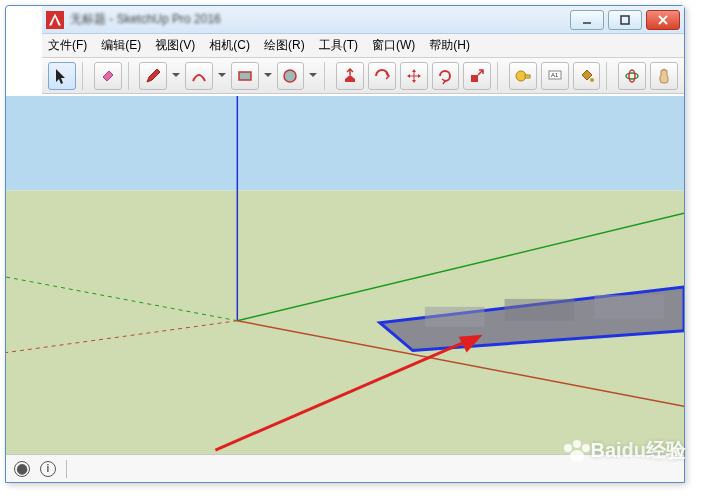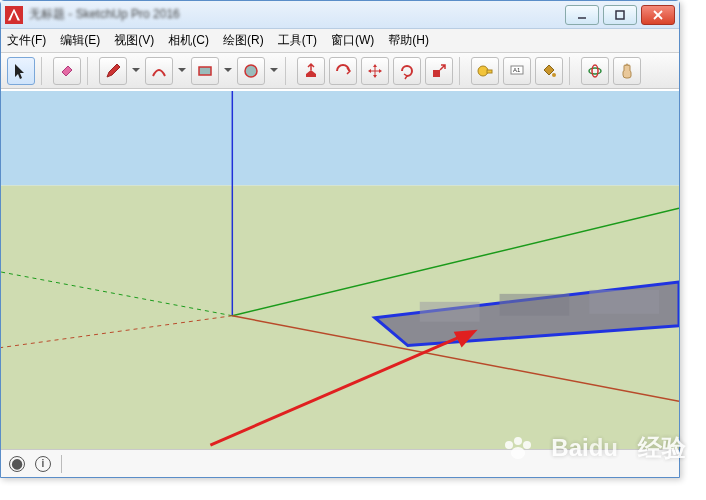--- a/index.html
+++ b/index.html
@@ -1,17 +1,17 @@
 <!DOCTYPE html>
 <html><head>
 <meta charset="utf-8">
 <style>
   * { box-sizing: border-box; margin: 0; padding: 0; }
   body { font-family: "Microsoft YaHei", sans-serif; font-size: 12px; background: #fff; width: 706px; height: 500px; overflow: hidden; position: relative; }
-  .window { width: 680px; height: 478px; border: 1px solid #5a8dc8; border-radius: 4px 4px 0 0; box-shadow: 2px 2px 6px rgba(0,0,0,0.2); position: relative; background: #fff; }
+  .window { width: 680px; height: 478px; margin: 5px; border: 1px solid #5a8dc8; border-radius: 4px 4px 0 0; box-shadow: 2px 2px 6px rgba(0,0,0,0.2); position: relative; background: #fff; padding-left: 36px; }
   .titlebar { height: 28px; background: linear-gradient(#eaf2fb,#d7e7f8); display: flex; align-items: center; padding: 0 4px; border-bottom: 1px solid #b9cde2; }
   .app-icon { width: 18px; height: 18px; background: #d32f2f; display: inline-block; margin-right: 6px; position: relative; }
   .app-icon::after { content:""; position:absolute; left:3px; top:3px; width:12px; height:12px; background:#fff; clip-path: polygon(0 100%,50% 0,100% 100%,80% 100%,50% 30%,20% 100%); }
   .title-text { flex:1; color:#444; filter: blur(1.5px); }
   .win-btns { display:flex; gap:4px; }
   .win-btn { width:34px; height:20px; border:1px solid #8aa; border-radius:3px; display:flex; align-items:center; justify-content:center; background:linear-gradient(#f5fbff,#d2e8f7); }
   .win-btn.close { background:linear-gradient(#f48a7a,#d9432a); border-color:#a83324; color:#fff; }
   .win-btn svg { width:12px; height:12px; }
   .menubar { height:24px; display:flex; align-items:center; padding:0 6px; gap:14px; border-bottom:1px solid #d0d0d0; background:#f4f4f4; }
   .menubar span { cursor:default; }
@@ -19,21 +19,21 @@
   .tbtn { width:28px; height:28px; border:1px solid #bfbfbf; border-radius:3px; background:linear-gradient(#ffffff,#e7e7e7); display:flex; align-items:center; justify-content:center; position:relative; }
   .tbtn.active { border-color:#7aa7d9; background:linear-gradient(#eaf3ff,#cfe4fb); }
   .dd { width:10px; height:28px; display:flex; align-items:center; justify-content:center; }
   .dd::after { content:""; border:4px solid transparent; border-top-color:#555; margin-top:3px; }
   .sep { width:6px; height:28px; border-left:1px solid #c8c8c8; margin:0 2px; }
   .viewport { position:absolute; top:90px; bottom:28px; left:0; right:0; overflow:hidden; }
   .viewport svg { width:100%; height:100%; display:block; }
   .statusbar { position:absolute; bottom:0; left:0; right:0; height:28px; border-top:1px solid #c9c9c9; background:#f7f7f7; display:flex; align-items:center; padding:0 8px; gap:10px; }
   .status-icon { width:16px; height:16px; border:1.5px solid #555; border-radius:50%; display:flex; align-items:center; justify-content:center; font-size:10px; color:#555; font-weight:bold; }
   .status-sep { width:1px; height:18px; background:#bbb; }
-  .watermark { position:absolute; right:20px; bottom:36px; color:#fff; font-size:24px; font-weight:bold; display:flex; align-items:center; gap:20px; opacity:0.85; text-shadow:0 0 4px rgba(0,0,0,0.25); }
+  .watermark { position:absolute; right:20px; bottom:36px; color:#fff; font-size:20px; font-weight:bold; display:flex; align-items:center; gap:0; opacity:0.85; text-shadow:0 0 4px rgba(0,0,0,0.25); }
   .paw { width:26px; height:22px; position:relative; }
   .paw span { position:absolute; background:#fff; border-radius:50%; }
 </style>
 </head>
 <body>
 
 <div class="window">
 
   <div class="titlebar">
     <span class="app-icon"></span>

